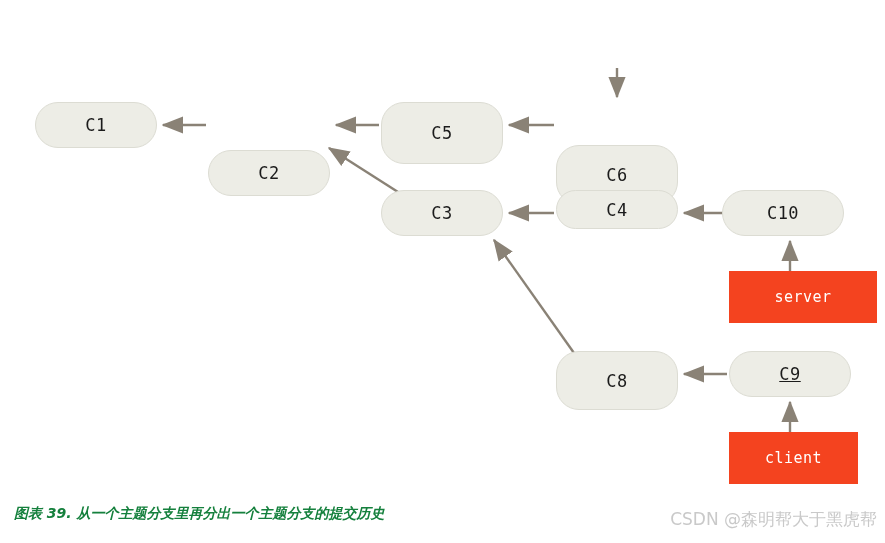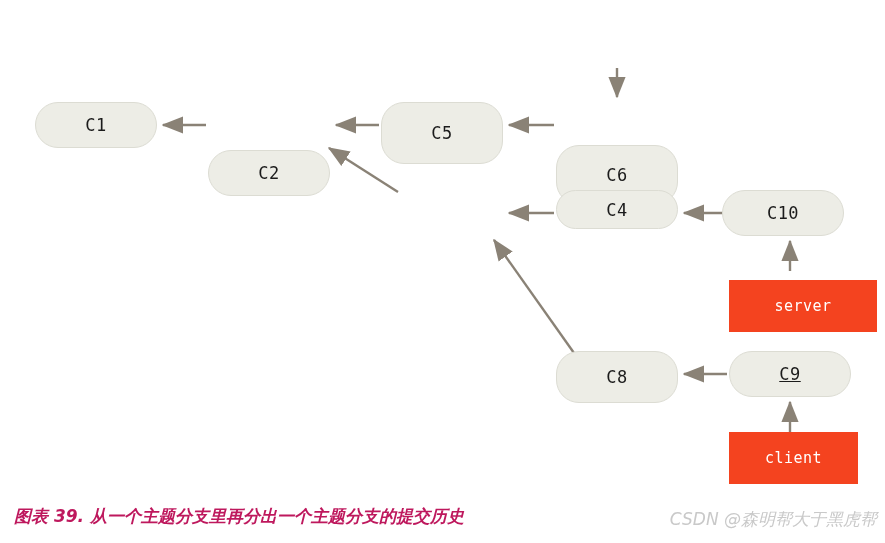--- a/index.html
+++ b/index.html
@@ -48,35 +48,34 @@
     font-family: "DejaVu Sans Mono", "Liberation Mono", monospace;
     font-size: 15px;
     color: #ffffff;
     letter-spacing: 0.5px;
   }
   #caption {
     position: absolute;
     left: 14px;
     top: 505px;
     font-family: "DejaVu Sans", "Liberation Sans", sans-serif;
-    font-size: 17px;
+    font-size: 14px;
     font-style: italic;
     font-weight: 600;
-    color: #be185d;
+    color: #15803d;
     white-space: nowrap;
   }
   #watermark {
     position: absolute;
     right: 8px;
     top: 508px;
     font-family: "DejaVu Sans", "Liberation Sans", sans-serif;
     font-size: 17px;
     color: #c9c9c9;
     white-space: nowrap;
-    font-style: italic;
   }
 </style>
 </head>
 <body>
 
 <div id="canvas">
 
   <svg id="diagram-svg" viewBox="0 0 885 543" xmlns="http://www.w3.org/2000/svg">
     <defs>
       <marker id="arrowhead" markerWidth="9" markerHeight="8" refX="8.4" refY="4" orient="auto" markerUnits="strokeWidth">
@@ -105,25 +104,26 @@
     <line x1="790" y1="271" x2="790" y2="241" stroke="#8a8276" stroke-width="2.4" marker-end="url(#arrowhead)"></line>
 
     <line x1="790" y1="432" x2="790" y2="402" stroke="#8a8276" stroke-width="2.4" marker-end="url(#arrowhead)"></line>
   </svg>
 
   <div class="commit-node" style="left:35px;  top:102px; width:122px; height:46px;">C1</div>
   <div class="commit-node" style="left:208px; top:102px; width:122px; height:46px;margin-top:48px;">C2</div>
   <div class="commit-node" style="left:381px; top:102px; width:122px; height:62px;">C5</div>
   <div class="commit-node" style="left:556px; top:102px; width:122px; height:60px;margin-top:43px;">C6</div>
 
+  <div class="commit-node" style="left:381px; top:190px; width:122px; height:46px;">C3</div>
   <div class="commit-node" style="left:556px; top:190px; width:122px; height:39px;">C4</div>
   <div class="commit-node" style="left:722px; top:190px; width:122px; height:46px;">C10</div>
 
-  <div class="commit-node" style="left:556px; top:351px; width:122px; height:52px;">C8</div>
+  <div class="commit-node" style="left:556px; top:351px; width:122px; height:59px;">C8</div>
   <div class="commit-node" style="left:729px; top:351px; width:122px; height:46px;text-decoration:underline;">C9</div>
 
-  <div class="branch-label" style="left:729px; top:271px; width:148px; height:52px;margin-top:9px;">server</div>
+  <div class="branch-label" style="left:729px; top:271px; width:148px; height:52px;">server</div>
   <div class="branch-label" style="left:729px; top:432px; width:129px; height:52px;">client</div>
 
   <div id="caption">图表 39. 从一个主题分支里再分出一个主题分支的提交历史</div>
   <div id="watermark">CSDN @森明帮大于黑虎帮</div>
 
 </div>
 
 </body></html>

